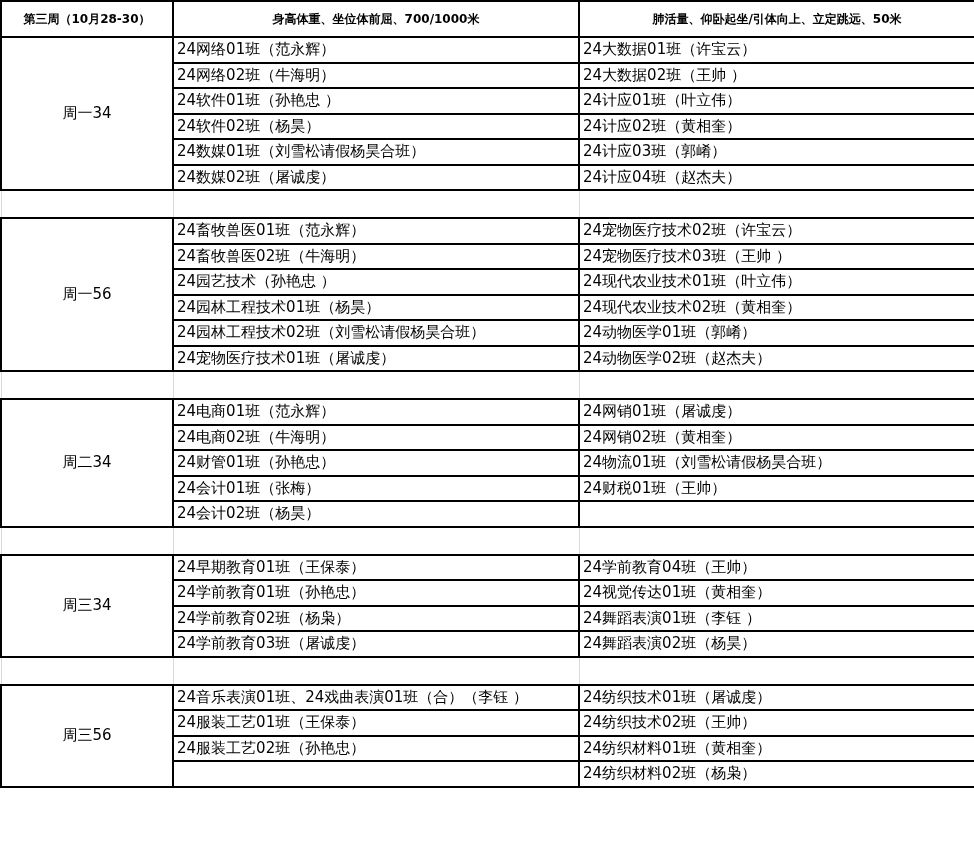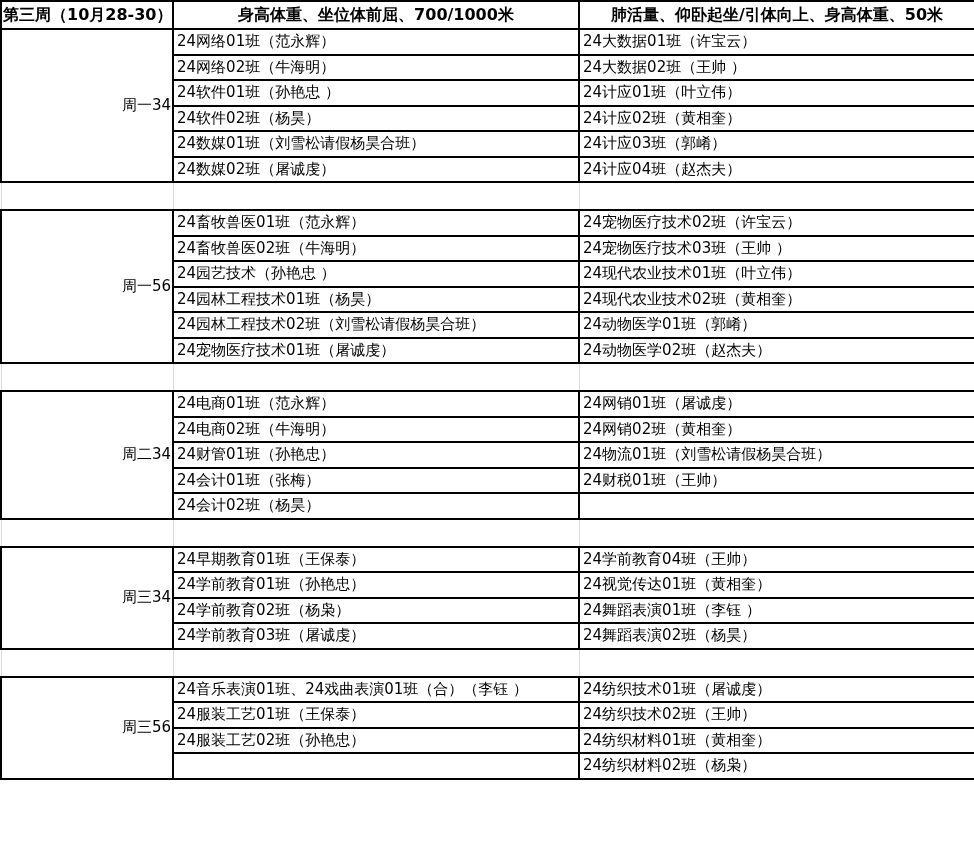--- a/index.html
+++ b/index.html
@@ -17,33 +17,33 @@
   }
   td {
     overflow: hidden;
     white-space: nowrap;
     vertical-align: middle;
     box-sizing: border-box;
   }
   tr.hdr td {
     border: 2px solid #000000;
     font-weight: bold;
-    font-size: 16px;
+    font-size: 12px;
     text-align: center;
-    height: 28px;
+    height: 36px;
     background: #ffffff;
   }
   tr.sec td {
     border: 2px solid #000000;
     font-size: 15px;
     height: 25.5px;
     background: #ffffff;
   }
   td.lbl {
-    text-align: right;
+    text-align: center;
     font-size: 15px;
   }
   td.c {
     text-align: left;
     padding-left: 3px;
   }
   tr.gap td {
     border-left: 1px solid #d9d9d9;
     border-right: 1px solid #d9d9d9;
     border-top: none;
@@ -59,21 +59,21 @@
   <colgroup>
     <col style="width:172px">
     <col style="width:406px">
     <col style="width:396px">
   </colgroup>
 
   <tbody>
       <tr class="hdr">
     <td>第三周（10月28-30）</td>
     <td>身高体重、坐位体前屈、700/1000米</td>
-    <td>肺活量、仰卧起坐/引体向上、身高体重、50米</td>
+    <td>肺活量、仰卧起坐/引体向上、立定跳远、50米</td>
   </tr>
 
   <tr class="sec">
     <td class="lbl" rowspan="6">周一34</td>
     <td class="c">24网络01班（范永辉）</td>
     <td class="c">24大数据01班（许宝云）</td>
   </tr>
   <tr class="sec">
     <td class="c">24网络02班（牛海明）</td>
     <td class="c">24大数据02班（王帅 ）</td>

